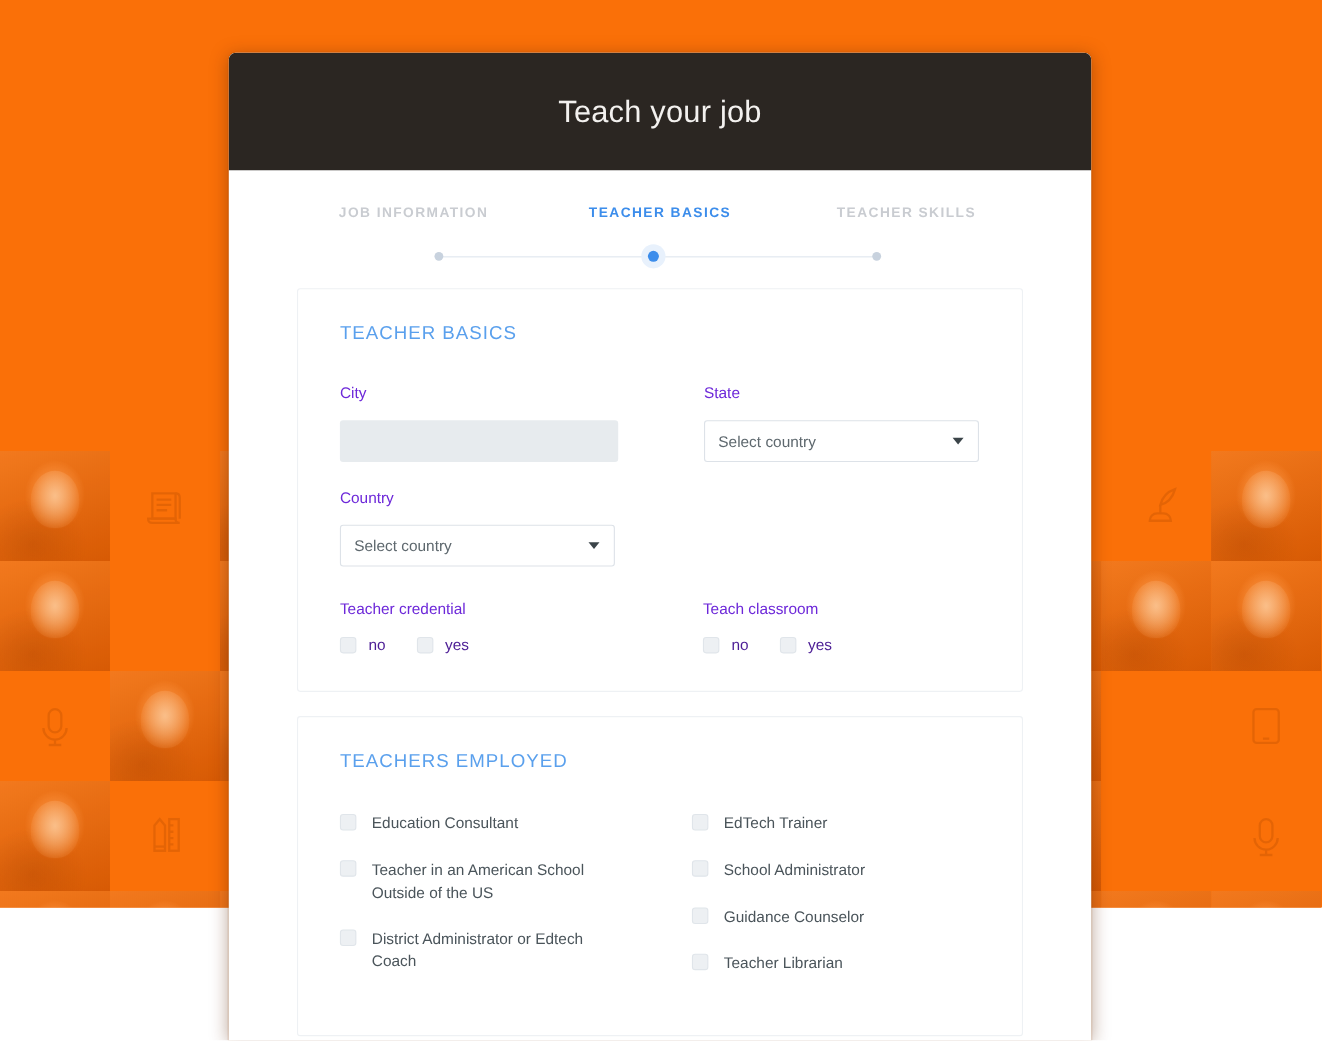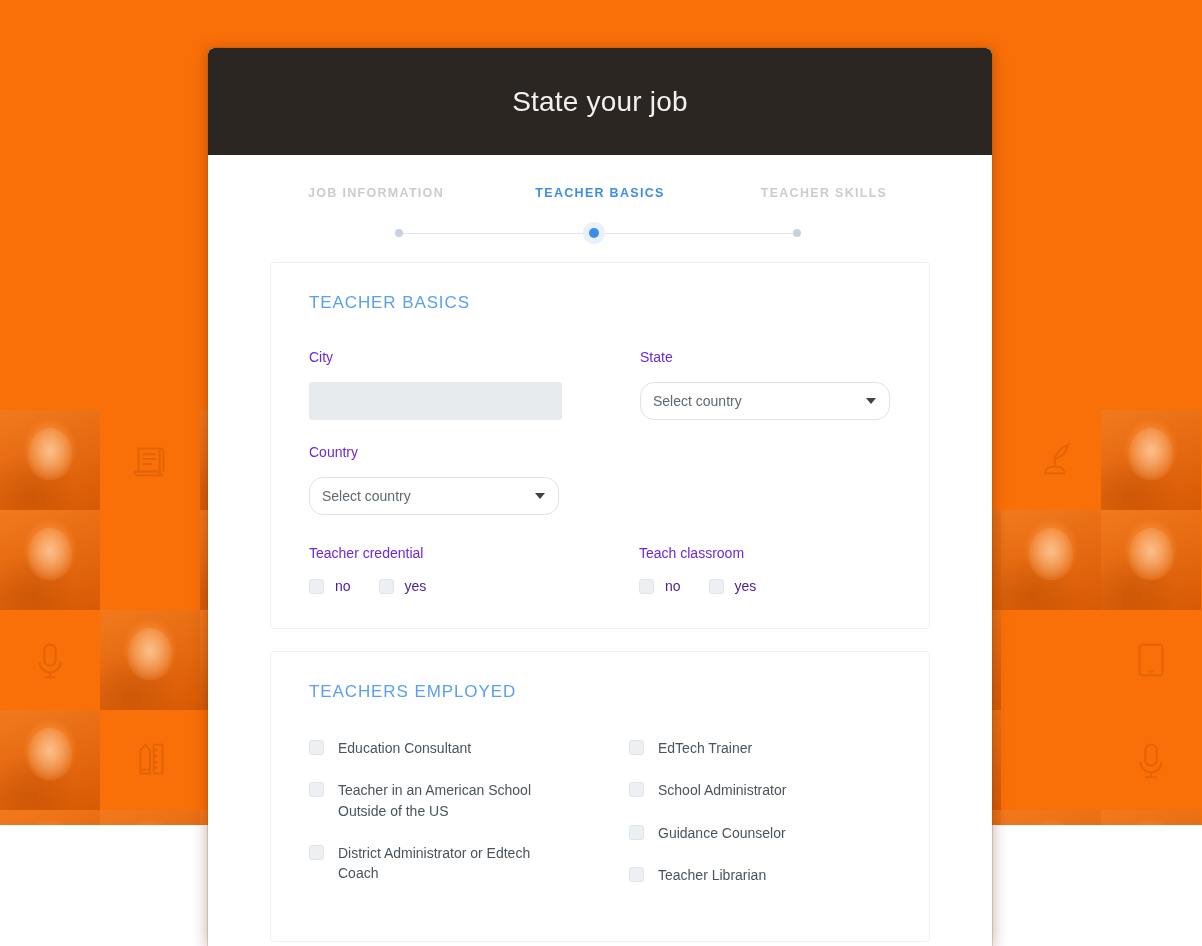--- a/index.html
+++ b/index.html
@@ -159,21 +159,21 @@
     border: none; border-radius: 3px;
     font-family: "Liberation Sans", sans-serif;
     font-size: 14px; color: #3B4449;
     padding: 0 11px;
   }
   .select {
     position: relative;
     width: 250px; height: 38px;
     background: #fff;
     border: 1px solid #DDE2E8;
-    border-radius: 14px;
+    border-radius: 3px;
     display: flex; align-items: center;
     padding: 0 12px;
   }
   .select .val { font-size: 14px; color: #5E686E; }
   .select .caret {
     position: absolute; right: 13px; top: 50%; margin-top: -3px;
     width: 0; height: 0;
     border-left: 5px solid transparent;
     border-right: 5px solid transparent;
     border-top: 6px solid #3B4449;
@@ -319,21 +319,21 @@
       <div class="tile photo"></div>
       <div class="tile photo"></div>
     </div>
 
     <div class="hero-title">Vt</div>
   </div>
 
   <div class="modal">
 
     <div class="modal-header">
-      <div class="modal-title">State your job</div>
+      <div class="modal-title">Teach your job</div>
     </div>
 
     <div class="modal-body">
 
       <div class="steps">
         <div class="step">
           <div class="step-label">JOB INFORMATION</div>
         </div>
         <div class="step active">
           <div class="step-label">TEACHER BASICS</div>

